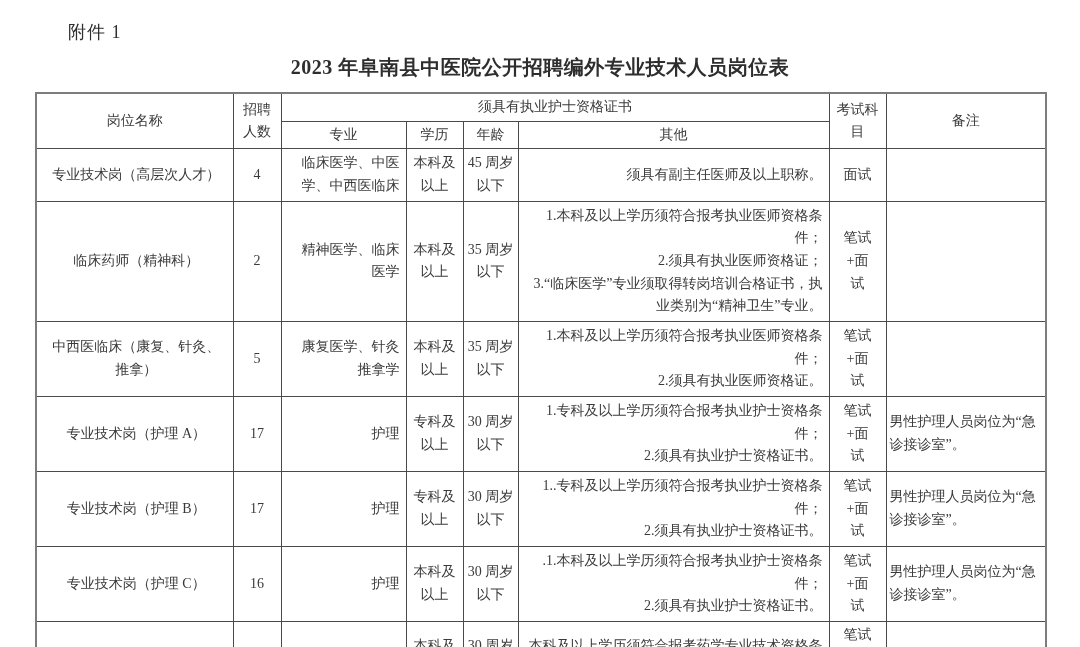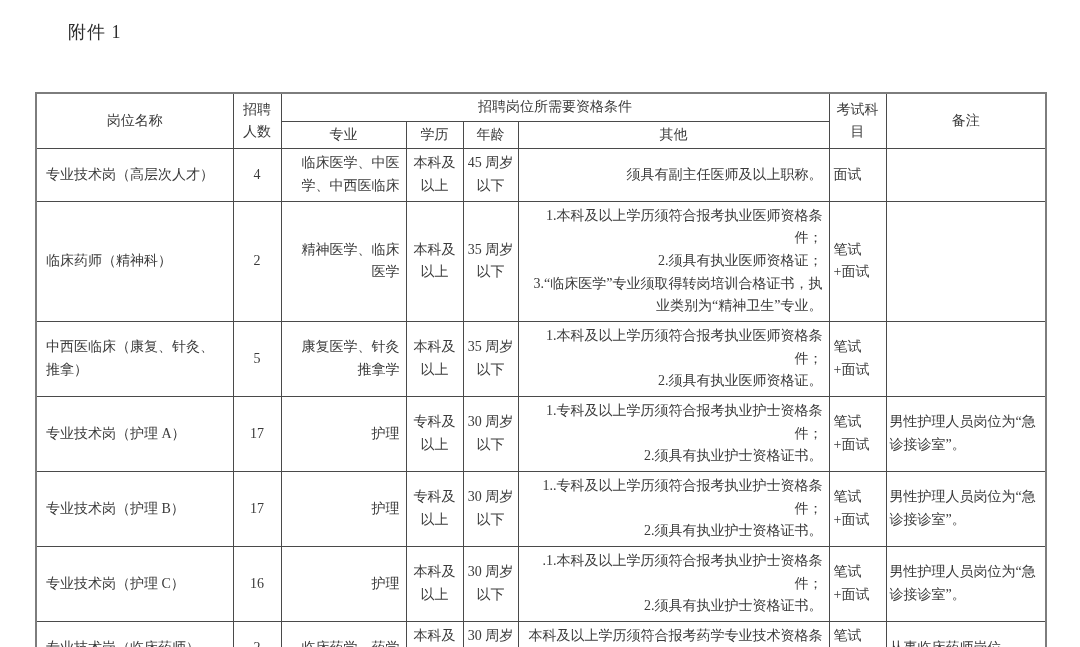--- a/index.html
+++ b/index.html
@@ -31,59 +31,60 @@
   .job-table th,.job-table td{
     border:1px solid #4a4a4a;
     vertical-align:middle;
     padding:3px 6px;
     line-height:1.62;
     color:#3a3a3a;
     font-weight:normal;
     word-break:break-all;
   }
   .job-table th{text-align:center;padding:2px 3px;}
-  td.c-pos{text-align:left;padding-left:9px;}
+  td.c-pos{text-align:center;padding-left:9px;}
   td.c-num{text-align:center;padding:2px;}
   td.c-major{text-align:right;padding-left:16px;}
   td.c-edu,td.c-age{text-align:center;padding:2px 3px;}
   td.c-other{text-align:right;padding-left:9px;white-space:pre-line;}
-  td.c-exam{text-align:left;padding:2px 4px;}
+  td.c-exam{text-align:center;padding:2px 12px;}
   td.c-remark{text-align:left;padding-left:3px;}
   tr.hr1{height:28px;}
   tr.hr2{height:27px;}
   tr.r0{height:52px;}
   tr.r1{height:97px;}
   tr.r2{height:56px;}
   tr.r3{height:52px;}
   tr.r4{height:53px;}
   tr.r5{height:52px;}
   tr.r6{height:53px;}
 </style>
 </head>
 <body>
 
 <div class="page">
   <div class="attachment">附件 1</div>
+  <div class="doc-title">2023 年阜南县中医院公开招聘编外专业技术人员岗位表</div>
 
   <table class="job-table">
     <colgroup>
       <col style="width:197px">
         <col style="width:48px">
         <col style="width:125px">
         <col style="width:57px">
       <col style="width:55px">
         <col style="width:311px">
         <col style="width:57px">
         <col style="width:160px">
     </colgroup>
     <thead>
       <tr class="hr1">
         <th rowspan="2">岗位名称</th>
         <th rowspan="2">招聘人数</th>
-        <th colspan="4">招聘岗位所需要资格条件</th>
+        <th colspan="4">须具有执业护士资格证书</th>
         <th rowspan="2">考试科目</th>
         <th rowspan="2">备注</th>
       </tr>
       <tr class="hr2">
         <th>专业</th>
         <th>学历</th>
         <th>年龄</th>
         <th>其他</th>
       </tr>
     </thead>

